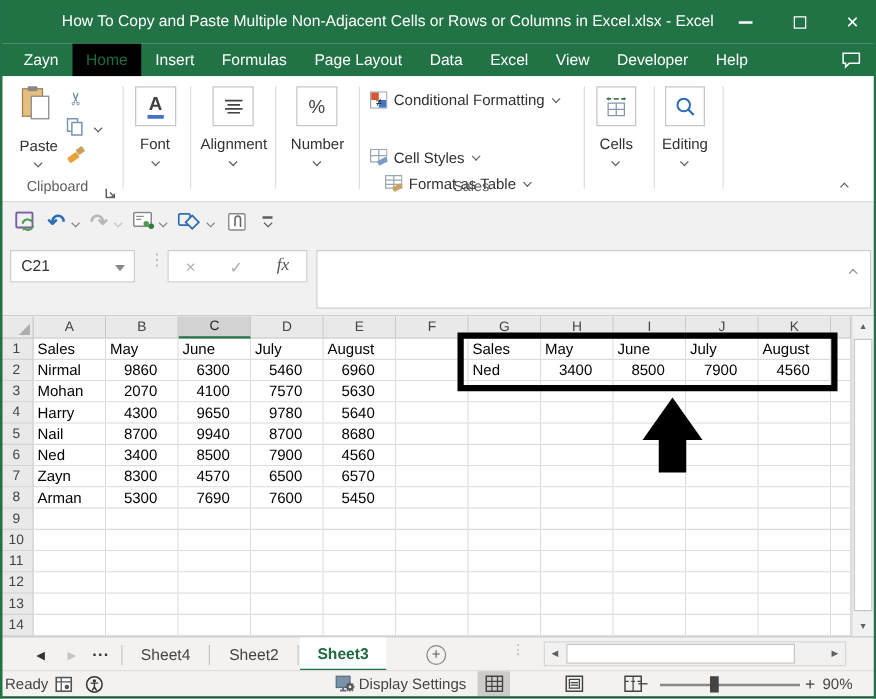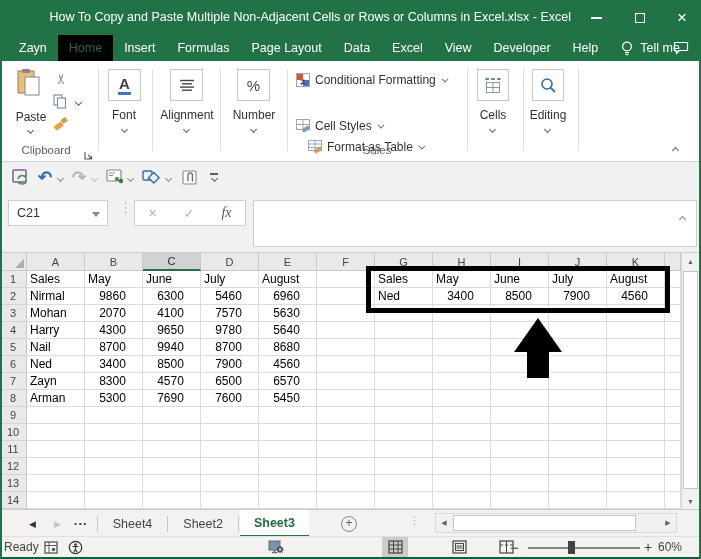--- a/index.html
+++ b/index.html
@@ -120,28 +120,20 @@
         <div class="mtab active">Home</div>
         <div class="mtab">Insert</div>
         <div class="mtab">Formulas</div>
         <div class="mtab">Page Layout</div>
         <div class="mtab">Data</div>
         <div class="mtab">Excel</div>
         <div class="mtab">View</div>
         <div class="mtab">Developer</div>
         <div class="mtab">Help</div>
       </div>
-    <div id="tellme-wrap">
-      <svg width="12" height="15" viewBox="0 0 12 15">
-          <circle cx="6" cy="5.5" r="4.4" fill="none" stroke="#fff" stroke-width="1.2"></circle>
-          <line x1="4" y1="11.6" x2="8" y2="11.6" stroke="#fff" stroke-width="1.2"></line>
-          <line x1="4.6" y1="13.6" x2="7.4" y2="13.6" stroke="#fff" stroke-width="1.2"></line>
-        </svg>
-      <span>Tell me</span>
-    </div>
     <div id="comment-icon">
       <svg width="16" height="14" viewBox="0 0 16 14">
           <path d="M1.5 1.5 h13 v8 h-8 l-3 3 v-3 h-2 z" fill="none" stroke="#fff" stroke-width="1.2"></path>
         </svg>
     </div>
   </div>
 
   <div id="ribbon">
 
     <div style="position:absolute;left:12px;top:7px;width:38px;height:56px;">
@@ -578,20 +570,21 @@
     <div class="abs" style="left:268px;">
       <svg width="16" height="14" viewBox="0 0 16 14">
           <rect x="1" y="1" width="11" height="9" fill="#7b93a8" stroke="#5a6e80"></rect>
           <line x1="4" y1="12.5" x2="9" y2="12.5" stroke="#5a6e80" stroke-width="1.4"></line>
           <line x1="6.5" y1="10" x2="6.5" y2="12.5" stroke="#5a6e80" stroke-width="1.4"></line>
           <circle cx="12" cy="9.5" r="3" fill="#555"></circle>
           <circle cx="12" cy="9.5" r="1.1" fill="#f3f2f1"></circle>
           <path d="M12 5.8 v1 M12 12.2 v1 M8.3 9.5 h1 M14.7 9.5 h1 M9.4 6.9 l0.7 0.7 M13.9 12.1 l0.7 0.7 M14.6 6.9 l-0.7 0.7 M10.1 12.1 l-0.7 0.7" stroke="#555" stroke-width="1"></path>
         </svg>
     </div>
+    <div class="abs" style="left:287px;">Display Settings</div>
     <div class="abs viewbtn on" style="left:382px;">
       <svg width="15" height="14" viewBox="0 0 15 14">
           <rect x="1" y="1" width="13" height="12" fill="none" stroke="#444" stroke-width="1.2"></rect>
           <line x1="1" y1="5" x2="14" y2="5" stroke="#444"></line>
           <line x1="1" y1="9" x2="14" y2="9" stroke="#444"></line>
           <line x1="5.5" y1="1" x2="5.5" y2="13" stroke="#444"></line>
           <line x1="10" y1="1" x2="10" y2="13" stroke="#444"></line>
         </svg>
     </div>
     <div class="abs viewbtn" style="left:446px;">
@@ -606,19 +599,19 @@
       <svg width="15" height="14" viewBox="0 0 15 14">
           <rect x="1" y="1" width="13" height="12" fill="none" stroke="#444" stroke-width="1.2"></rect>
           <path d="M1 5 h3 M6 5 h3 M11 5 h3" stroke="#444"></path>
           <line x1="7.5" y1="1" x2="7.5" y2="13" stroke="#444"></line>
         </svg>
     </div>
     <div class="abs" id="zoom-out">−</div>
     <div id="zoom-track"></div>
     <div id="zoom-handle"></div>
     <div class="abs" id="zoom-in">+</div>
-    <div class="abs" style="left:658px;">60%</div>
+    <div class="abs" style="left:658px;">90%</div>
     <div id="green-strip"></div>
   </div>
 
   <div id="edge-l"></div>
   <div id="edge-r"></div>
 </div>
 
 </body></html>

